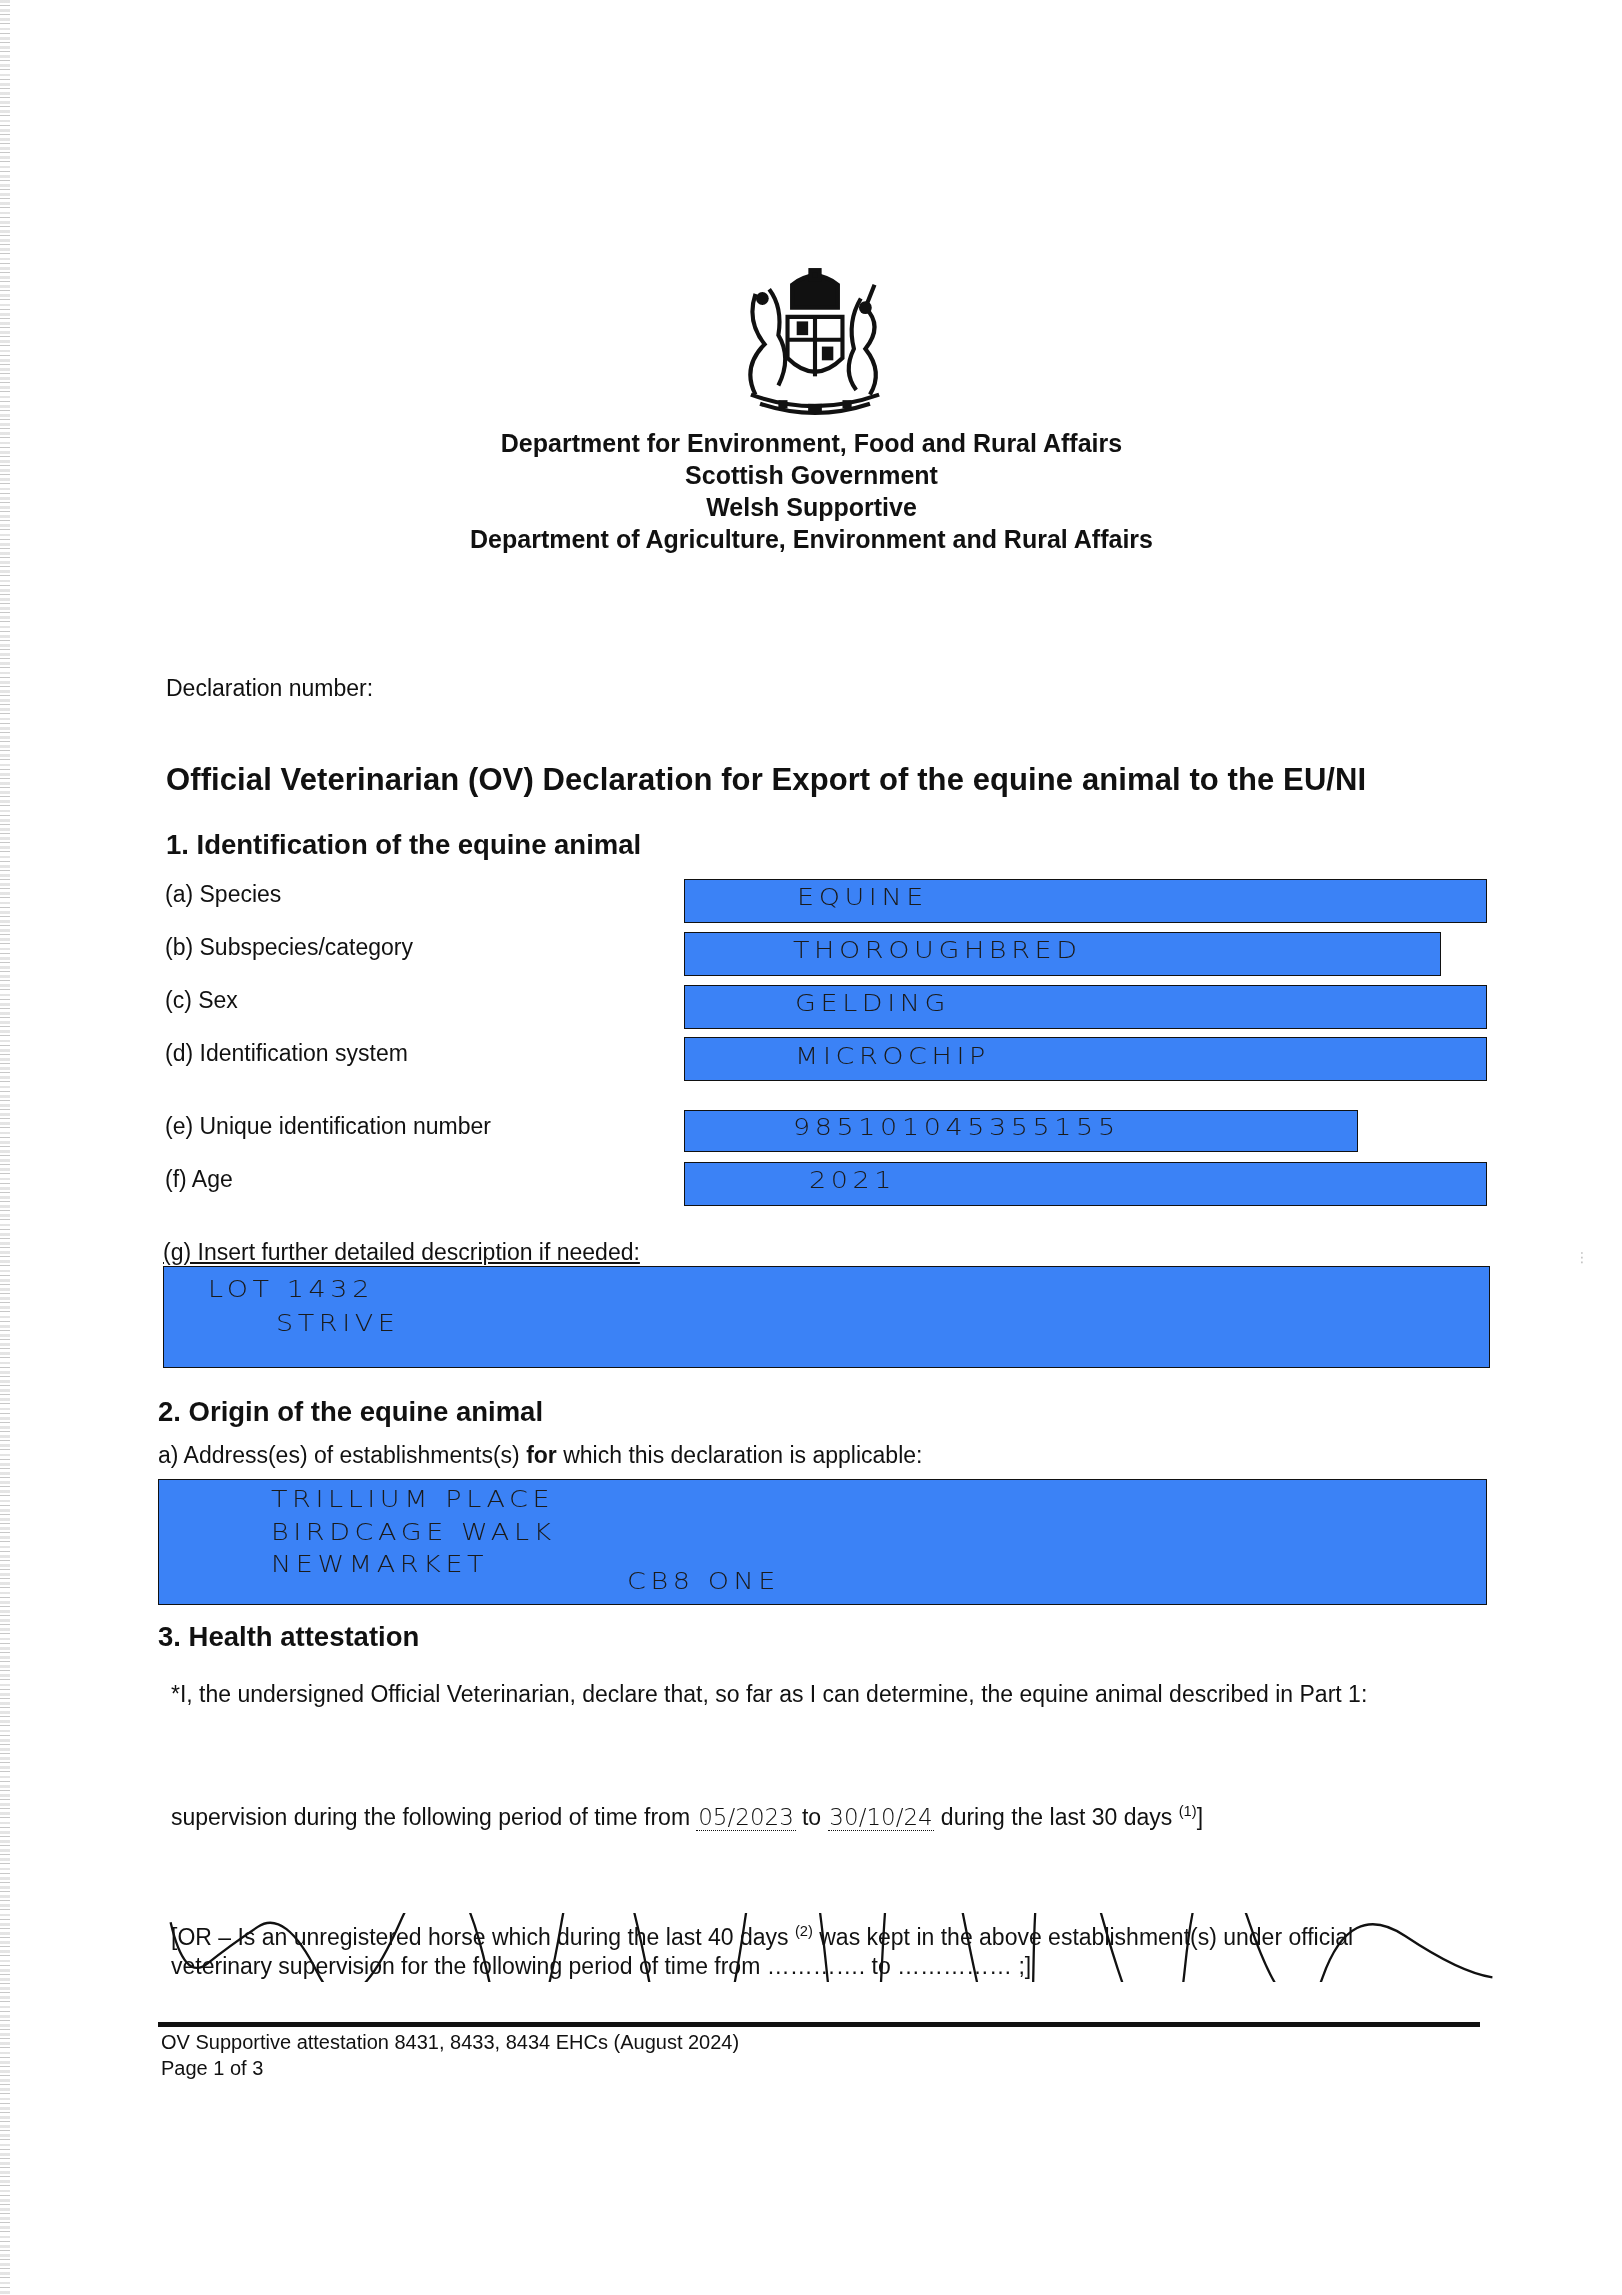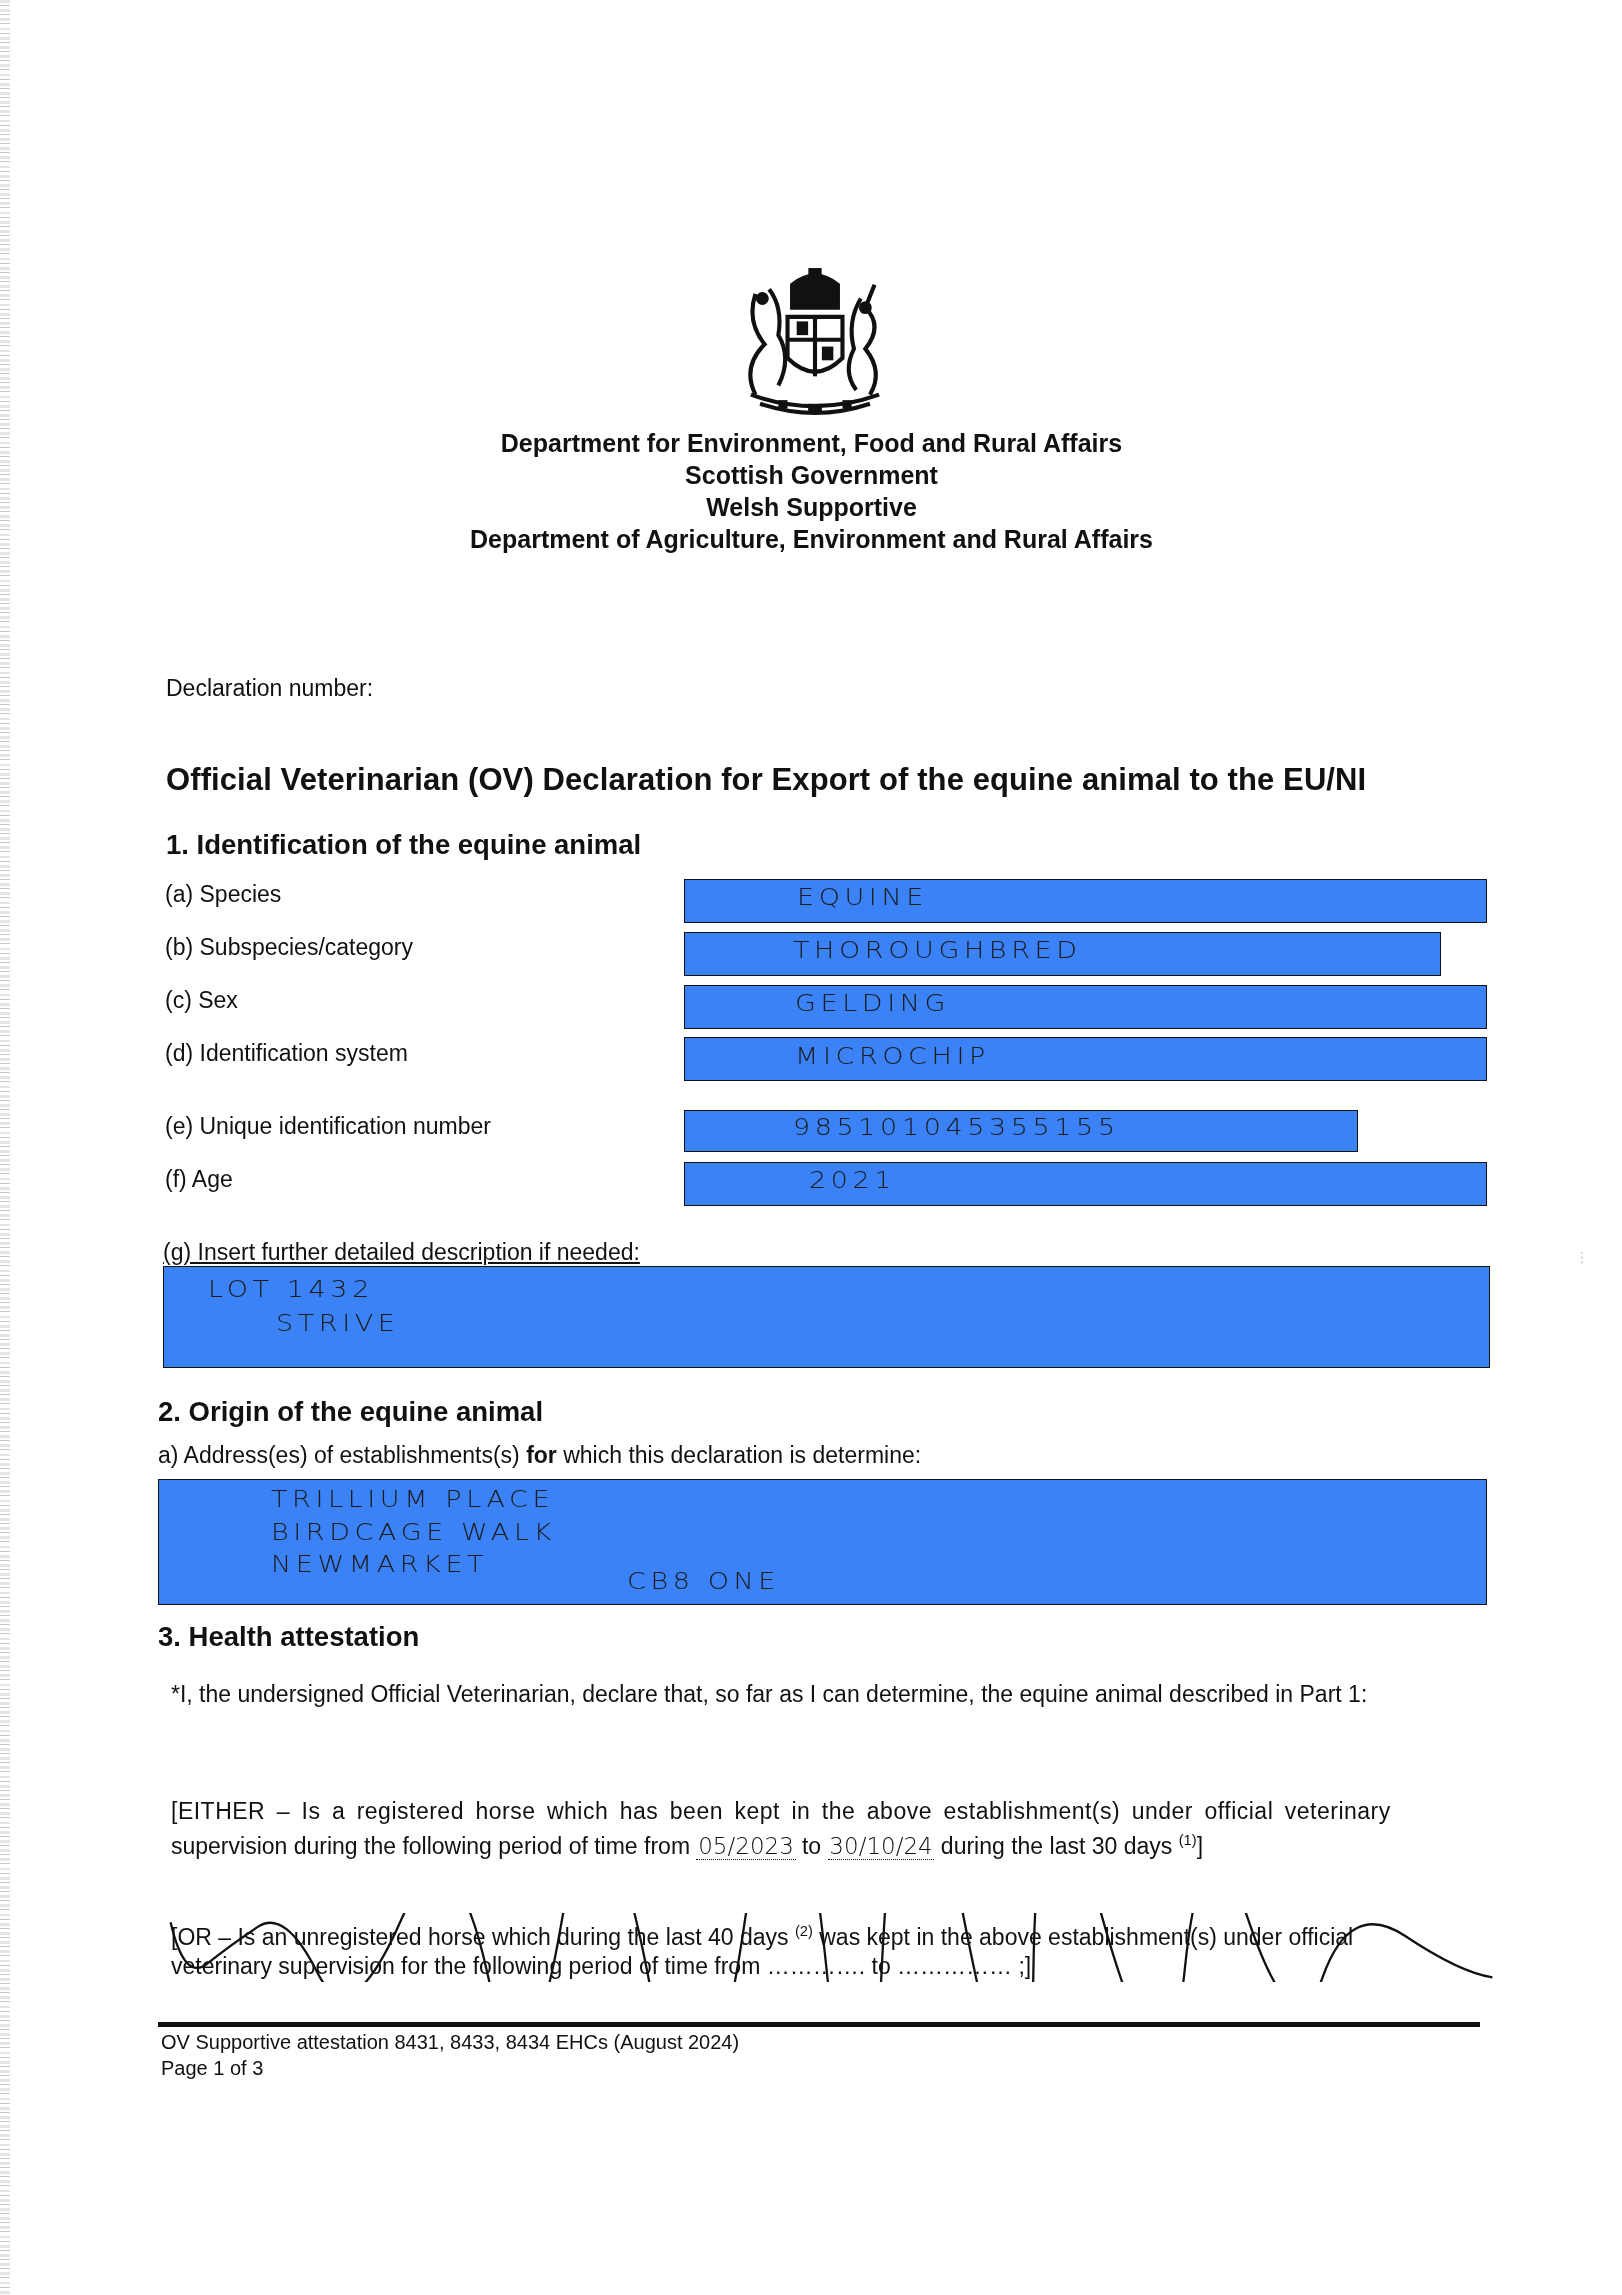--- a/index.html
+++ b/index.html
@@ -103,34 +103,33 @@
 </div>
 
 <div class="abs field-label" style="left:163px;top:1239px;text-decoration:underline">(g) Insert further detailed description if needed:</div>
 <div class="box" style="left:163px;top:1266px;width:1327px;height:102px">
   <span class="hand" style="left:44px;top:7.3px">LOT 1432</span>
   <span class="hand" style="left:112px;top:41px">STRIVE</span>
 </div>
 
 <div class="abs section-h" style="left:158px;top:1396px">2. Origin of the equine animal</div>
 <div class="abs field-label" style="left:158px;top:1442px">
-  <span>a) Address(es) of establishments(s) </span><b>for</b><span> which this declaration is determine:</span>
+  <span>a) Address(es) of establishments(s) </span><b>for</b><span> which this declaration is applicable:</span>
 </div>
 <div class="box" style="left:158px;top:1479px;width:1329px;height:126px">
   <span class="hand" style="left:112px;top:3.7px">TRILLIUM PLACE</span>
   <span class="hand" style="left:112px;top:37px">BIRDCAGE WALK</span>
   <span class="hand" style="left:112px;top:69px">NEWMARKET</span>
   <span class="hand" style="left:468px;top:86px">CB8 ONE</span>
 </div>
 
 <div class="abs section-h" style="left:158px;top:1621px">3. Health attestation</div>
 <div class="abs body-text" style="left:158px;top:1680px;width:1322px">*I, the undersigned Official Veterinarian, declare that, so far as I can determine, the equine animal described in Part 1:</div>
 
 <div class="abs body-text" style="left:158px;top:1797px;width:1322px">
-  <div class="justify" style="letter-spacing:0.5px;word-spacing:4.6px">[EITHER – Is a registered horse which has been kept in the above establishment(s) under official veterinary</div>
   <div>
     <span>supervision during the following period of time from </span><span class="dotted" style="font-family:'DejaVu Sans',sans-serif;font-weight:300">05/2023</span><span> to </span><span class="dotted" style="font-family:'DejaVu Sans',sans-serif;font-weight:300">30/10/24</span><span> during the last 30 days </span><sup>(1)</sup><span>]</span>
   </div>
 </div>
 
 <div class="abs body-text" style="left:158px;top:1917px;width:1322px">
   <div class="struck">
     <div>
       <span>[OR – Is an unregistered horse which during the last 40 days </span><sup>(2)</sup><span> was kept in the above establishment(s) under official</span>
     </div>

